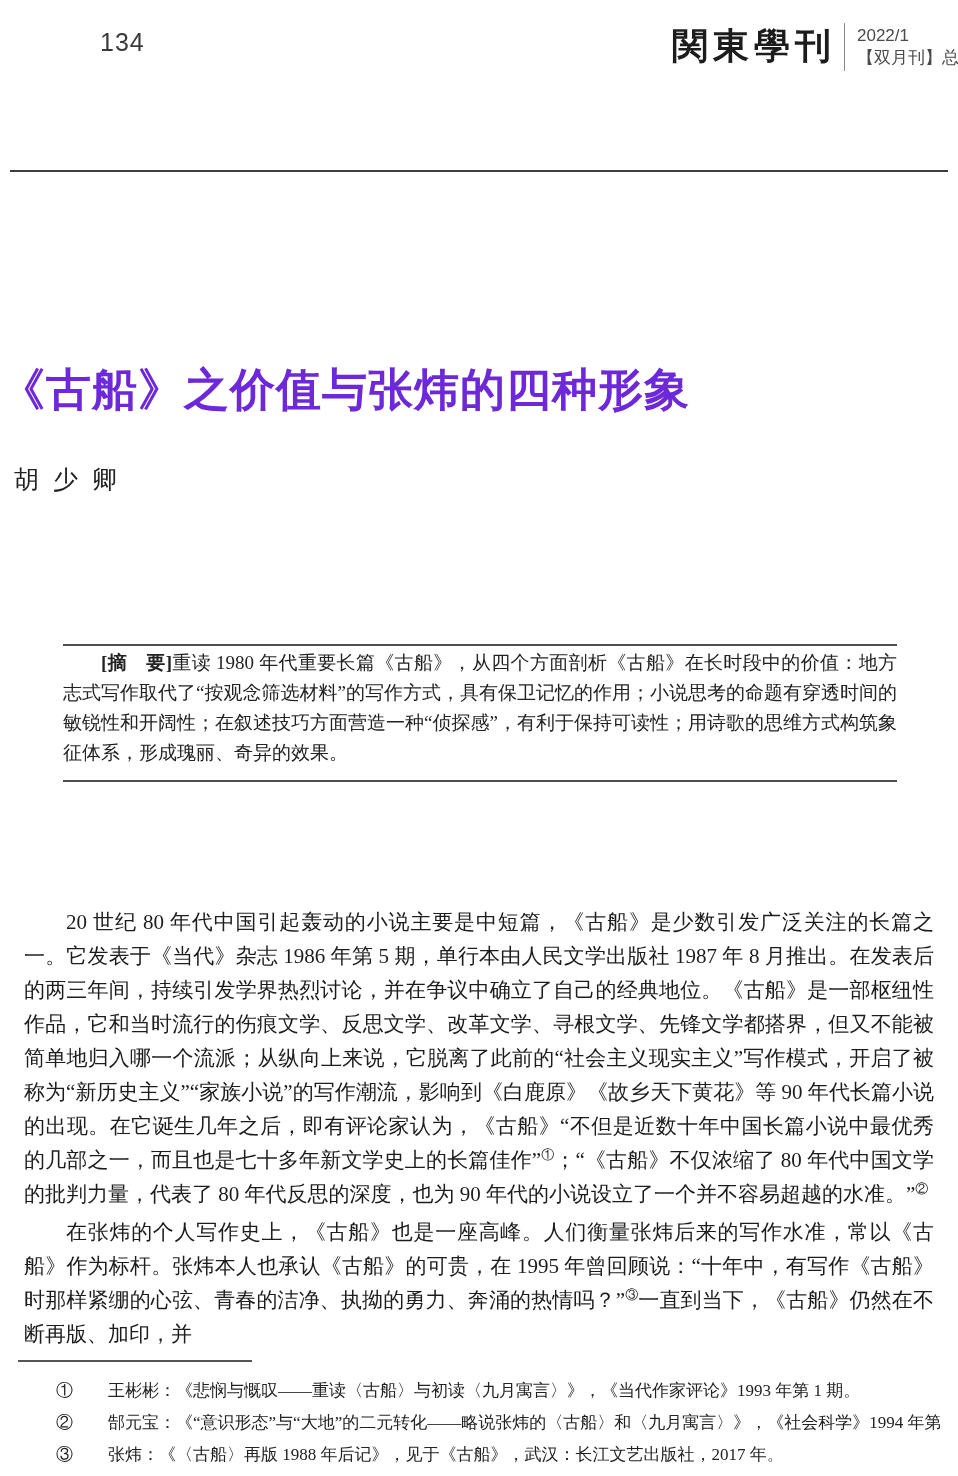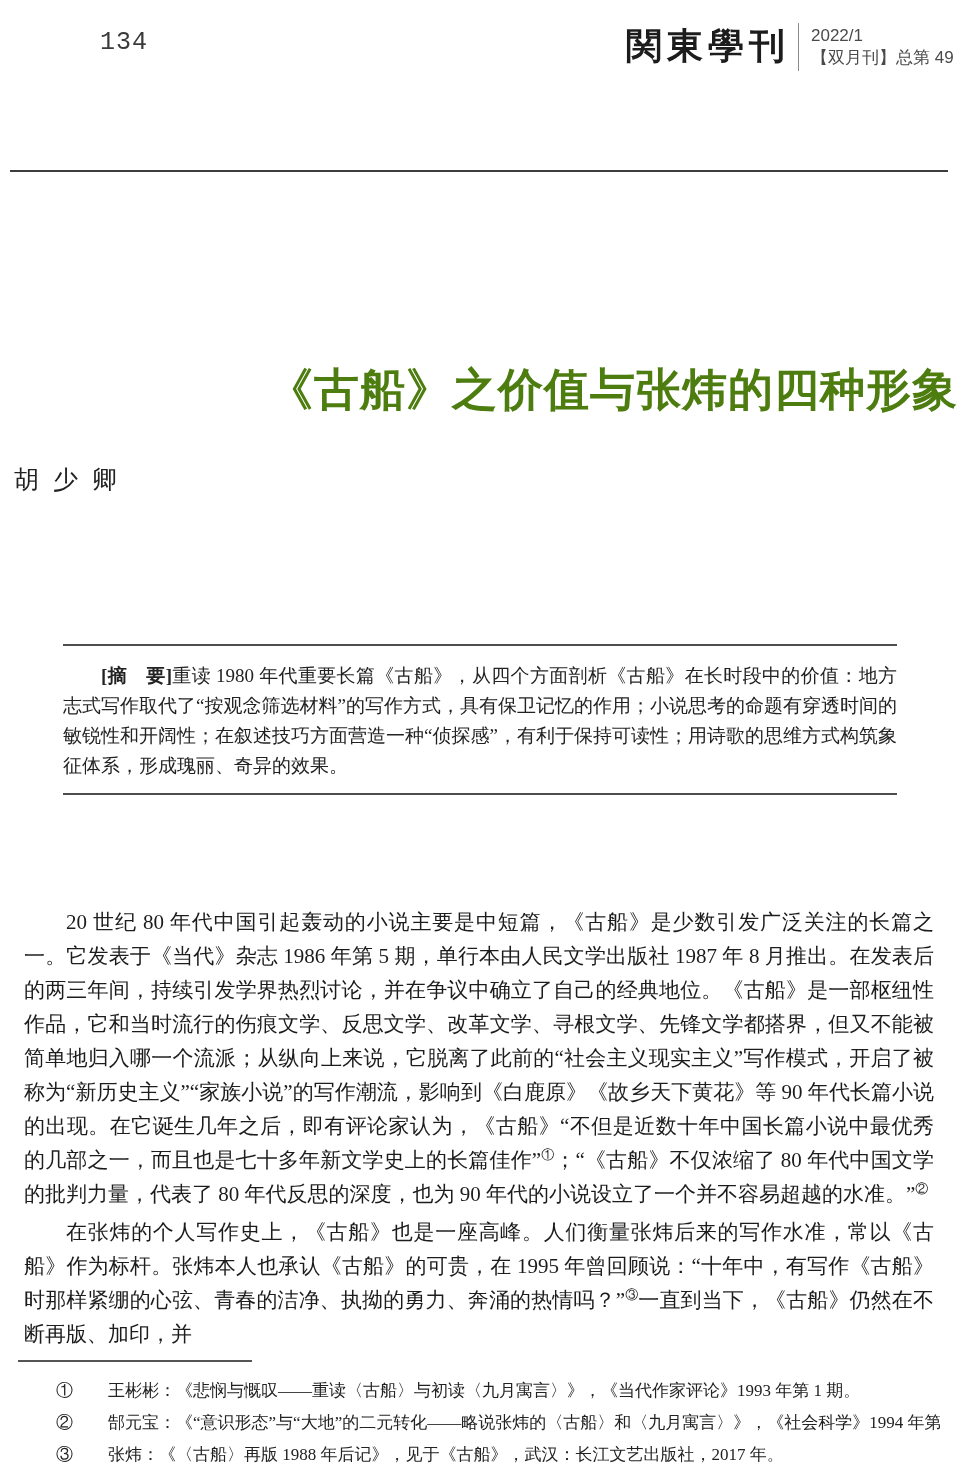--- a/index.html
+++ b/index.html
@@ -14,38 +14,39 @@
     background: #ffffff;
     overflow: hidden;
     font-family: "Liberation Serif", "DejaVu Serif", serif;
     color: #1e1e1e;
   }
   
   .page-num {
     position: absolute;
     left: 100px;
     top: 28px;
-    font-family: Liberation Mono, monospace;
+    font-family: Liberation Sans, sans-serif;
     font-size: 25px;
     letter-spacing: 1px;
     color: #3a3a3a;
   }
   .header-right {
     position: absolute;
     left: 626px;
     top: 22px;
     display: flex;
     align-items: center;
   }
   .journal-name {
     font-size: 36px;
     font-weight: 700;
     letter-spacing: 5px;
     color: #1c1c1c;
     white-space: nowrap;
+    margin-left: 46px;
   }
   .header-divider {
     width: 1px;
     height: 48px;
     background: #8a8a8a;
     margin: 0 12px 0 8px;
   }
   .issue-info {
     font-family: "Liberation Sans", "DejaVu Sans", sans-serif;
     font-size: 17px;
@@ -60,46 +61,46 @@
     width: 938px;
     height: 2px;
     background: #3d3d3d;
   }
   
   .article-title {
     position: absolute;
     top: 330px;
     left: 0;
     width: 100%;
-    text-align: right;
+    text-align: left;
     font-size: 45px;
     font-weight: 700;
     letter-spacing: 1px;
-    color: #4d7c0f;
+    color: #6d28d9;
     white-space: nowrap;
   }
   .author {
     position: absolute;
     top: 463px;
     left: 0;
     width: 100%;
     font-size: 25px;
     letter-spacing: 14px;
     text-indent: 14px;
     color: #222222;
   }
   
   .front-matter {
     position: absolute;
     top: 644px;
     left: 63px;
     width: 834px;
     border-top: 2px solid #4e4e4e;
     border-bottom: 2px solid #4e4e4e;
-    padding: 15px 0 12px 0;
+    padding: 2px 0 12px 0;
     font-size: 19px;
     line-height: 30px;
     text-align: justify;
     color: #222222;
   }
   .front-matter p {
     margin: 0;
     text-indent: 2em;
   }
   .fm-label {

